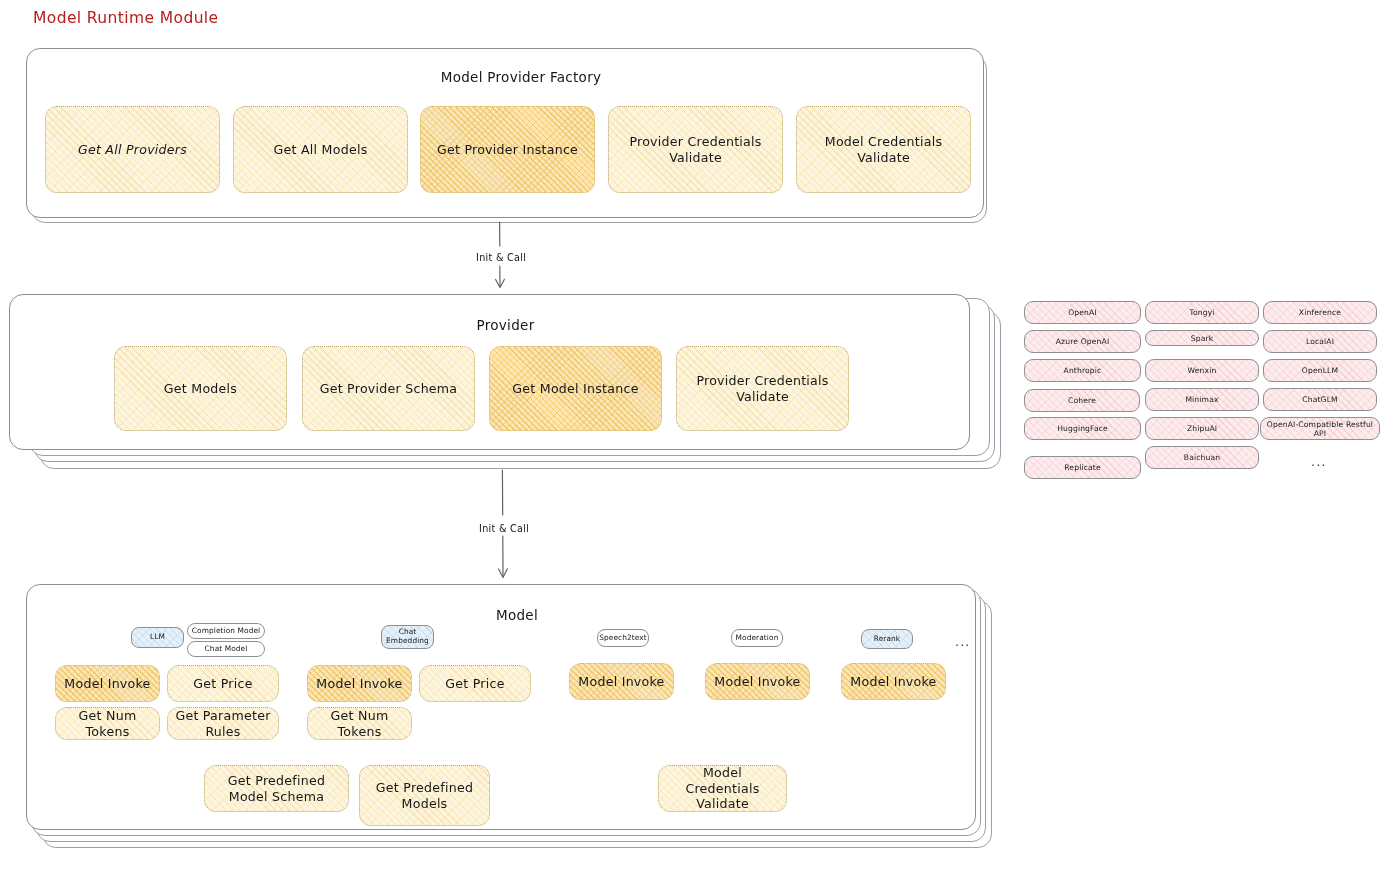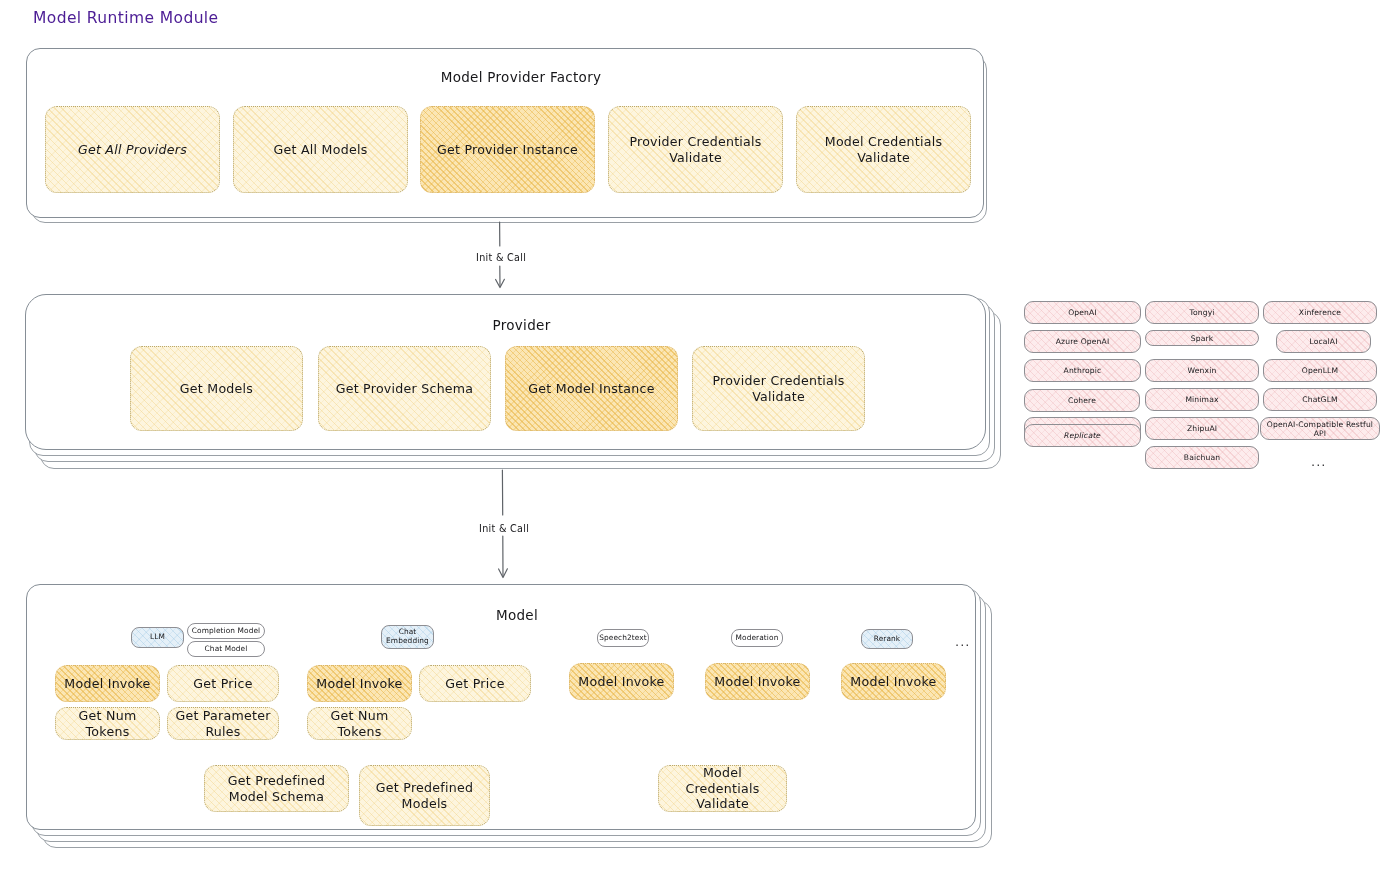--- a/index.html
+++ b/index.html
@@ -30,21 +30,21 @@
     background: #ffffff;
     border-color: #9aa0a6;
   }
 
   .diagram-title {
     position: absolute;
     left: 33px;
     top: 9px;
     font-size: 15.5px;
     letter-spacing: .4px;
-    color: #4c1d95;
+    color: #b91c1c;
     font-family: "DejaVu Sans", sans-serif;
   }
 
   .card-title {
     position: absolute;
     width: 100%;
     text-align: center;
     font-size: 13.5px;
     color: #17171a;
     letter-spacing: .3px;
@@ -169,50 +169,50 @@
 <svg class="arrow-svg" style="left:487px; top:222px;" width="30" height="72" viewBox="0 0 30 72">
   <path d="M12.6 0 L12.8 24" stroke="#5f6368" stroke-width="1.2" fill="none" stroke-linecap="round"></path>
   <path d="M12.8 44 L13 64" stroke="#5f6368" stroke-width="1.2" fill="none" stroke-linecap="round"></path>
   <path d="M8.6 57.5 L13 65.5 L17.4 57.3" stroke="#5f6368" stroke-width="1.2" fill="none" stroke-linecap="round" stroke-linejoin="round"></path>
 </svg>
 <div class="arrow-label" style="left:473px; top:252px;">Init &amp; Call</div>
 
 <div class="sketch-card layer" style="left:40px; top:311px; width:961px; height:158px;"></div>
 <div class="sketch-card layer" style="left:34px; top:304px; width:961px; height:158px;"></div>
 <div class="sketch-card layer" style="left:29px; top:298px; width:961px; height:158px;"></div>
-<div class="sketch-card" style="left:25px; top:294px; width:961px; height:156px;border-radius:21px;">
+<div class="sketch-card" style="left:9px; top:294px; width:961px; height:156px;">
   <div class="card-title" style="top:22px;">Provider</div>
 
   <div class="node fill-light" style="left:104px; top:51px; width:173px; height:85px;">Get Models</div>
 
   <div class="node fill-light" style="left:292px; top:51px; width:173px; height:85px;">Get Provider Schema</div>
 
   <div class="node fill-strong" style="left:479px; top:51px; width:173px; height:85px;">Get Model Instance</div>
 
   <div class="node fill-light" style="left:666px; top:51px; width:173px; height:85px;">Provider Credentials Validate</div>
 </div>
 
 <div>
 
   <div class="chip" style="left:1024px; top:301px; width:117px; height:23px;">OpenAI</div>
   <div class="chip" style="left:1024px; top:330px; width:117px; height:23px;">Azure OpenAI</div>
   <div class="chip" style="left:1024px; top:359px; width:117px; height:23px;">Anthropic</div>
   <div class="chip" style="left:1024px; top:389px; width:116px; height:23px;">Cohere</div>
   <div class="chip" style="left:1024px; top:417px; width:117px; height:23px;">HuggingFace</div>
-  <div class="chip" style="left:1024px; top:424px; width:117px; height:23px;font-style:italic;">Replicate</div>
+  <div class="chip" style="left:1024px; top:456px; width:117px; height:23px;">Replicate</div>
 
   <div class="chip" style="left:1145px; top:301px; width:114px; height:23px;">Tongyi</div>
   <div class="chip" style="left:1145px; top:330px; width:114px; height:14px;">Spark</div>
   <div class="chip" style="left:1145px; top:359px; width:114px; height:23px;">Wenxin</div>
   <div class="chip" style="left:1145px; top:388px; width:114px; height:23px;">Minimax</div>
   <div class="chip" style="left:1145px; top:417px; width:114px; height:23px;">ZhipuAI</div>
   <div class="chip" style="left:1145px; top:446px; width:114px; height:23px;">Baichuan</div>
 
   <div class="chip" style="left:1263px; top:301px; width:114px; height:23px;">Xinference</div>
-  <div class="chip" style="left:1263px; top:330px; width:95px; height:23px;margin-left:13px;">LocalAI</div>
+  <div class="chip" style="left:1263px; top:330px; width:114px; height:23px;">LocalAI</div>
   <div class="chip" style="left:1263px; top:359px; width:114px; height:23px;">OpenLLM</div>
   <div class="chip" style="left:1263px; top:388px; width:114px; height:23px;">ChatGLM</div>
   <div class="chip" style="left:1260px; top:417px; width:120px; height:23px;">OpenAI-Compatible Restful API</div>
 
   <div class="ellipsis" style="left:1311px; top:455px;">...</div>
 </div>
 
 <svg class="arrow-svg" style="left:490px; top:470px;" width="30" height="114" viewBox="0 0 30 114">
   <path d="M12.4 0 L12.7 45" stroke="#5f6368" stroke-width="1.2" fill="none" stroke-linecap="round"></path>
   <path d="M12.8 66 L13 106" stroke="#5f6368" stroke-width="1.2" fill="none" stroke-linecap="round"></path>

